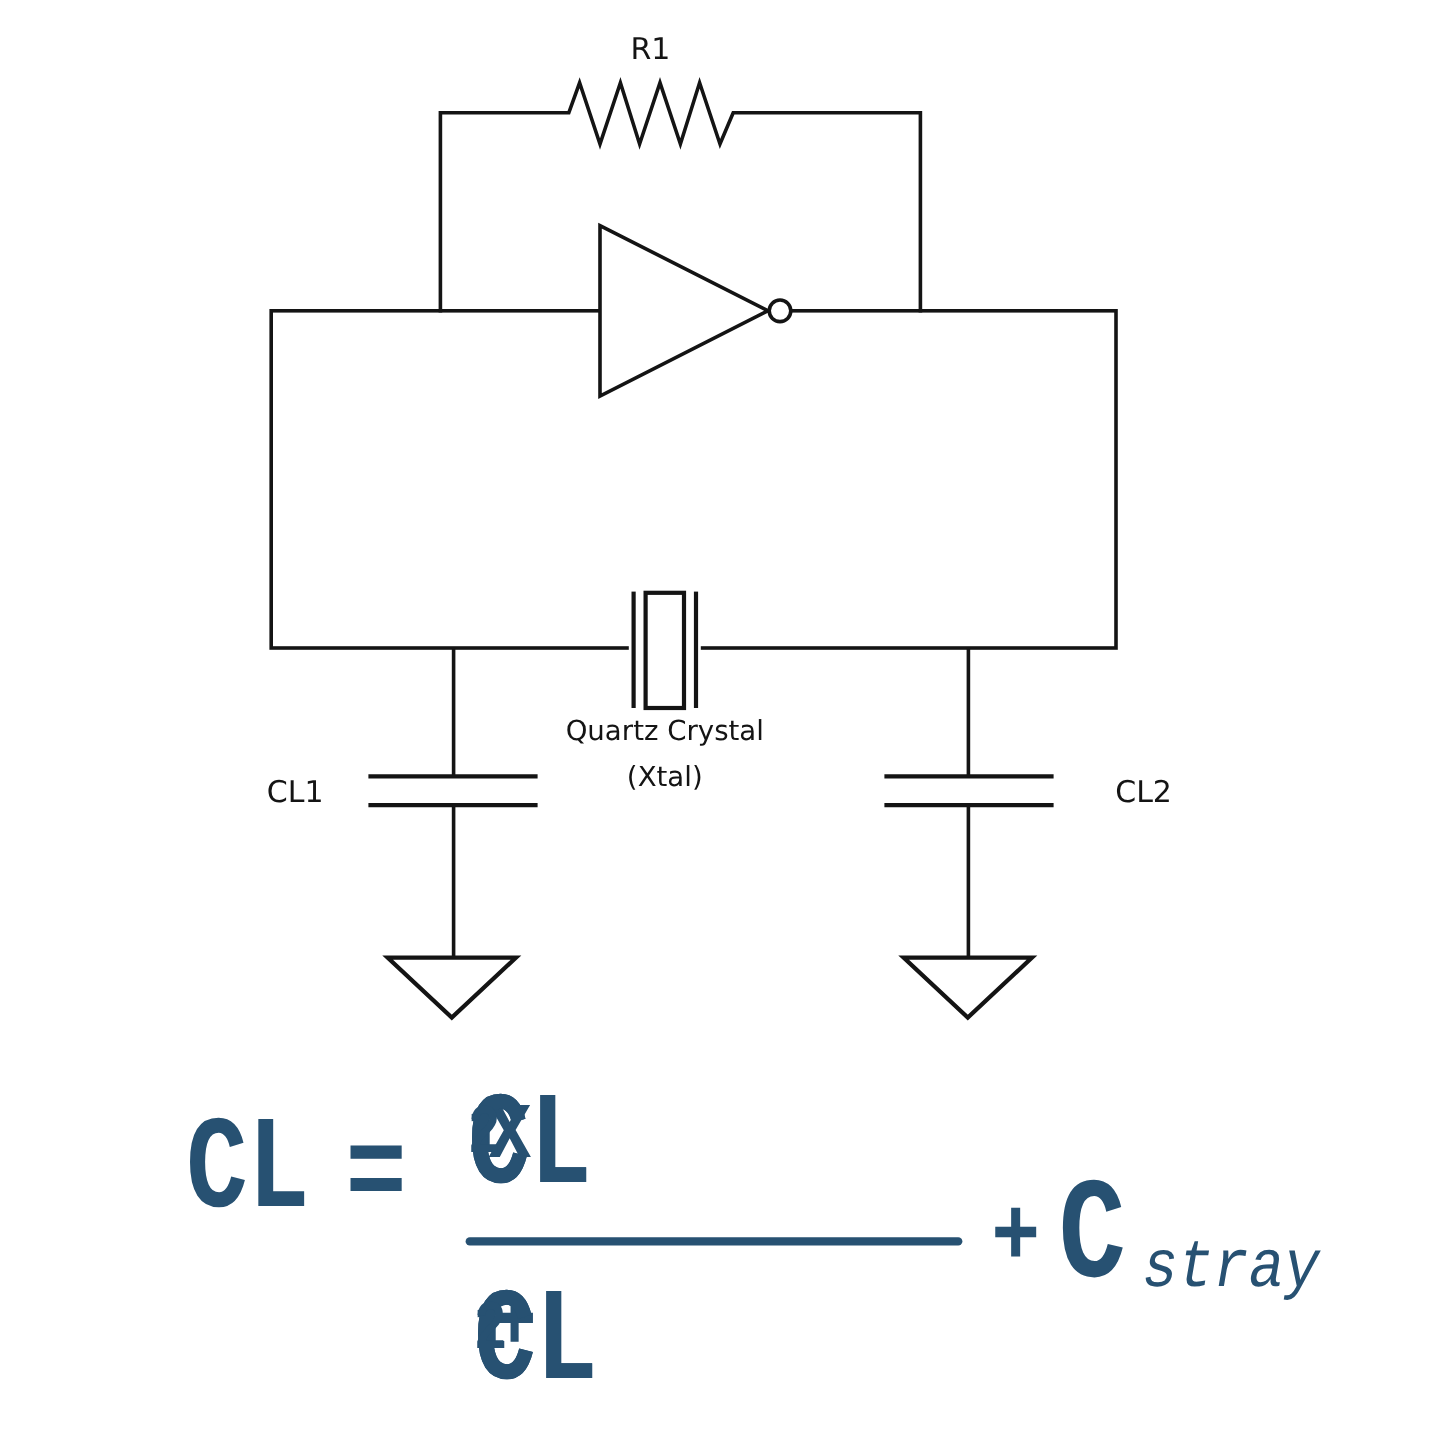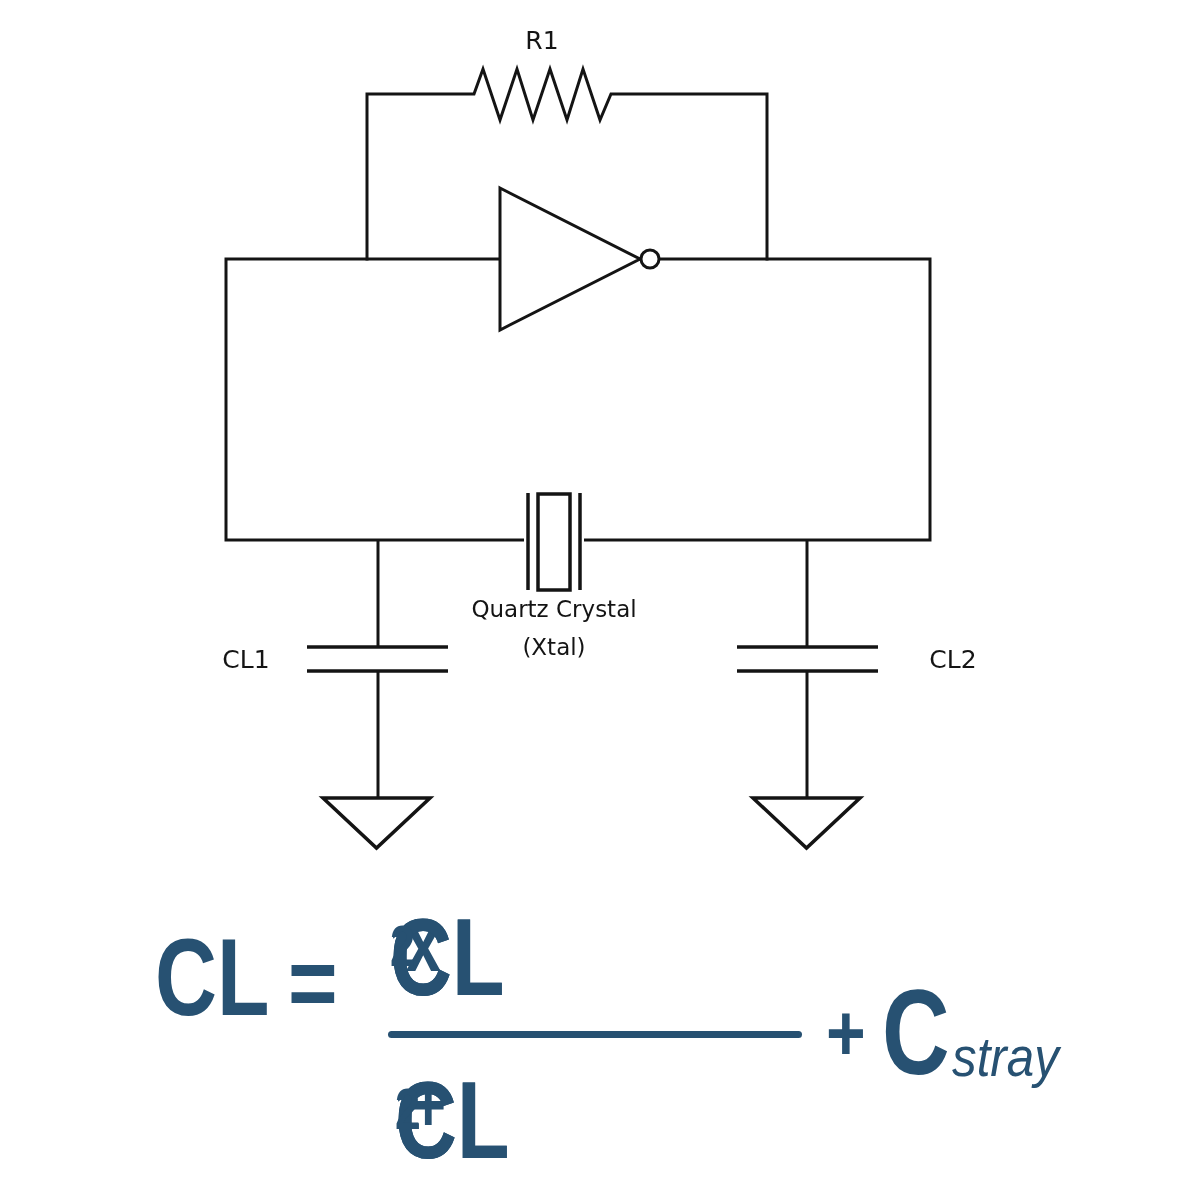--- a/index.html
+++ b/index.html
@@ -1,21 +1,21 @@
 <!DOCTYPE html>
 <html><head>
 <meta charset="utf-8">
 <style>
   html,body{margin:0;padding:0;background:#ffffff;}
   body{width:1200px;height:1200px;position:relative;overflow:hidden;
        font-family:"DejaVu Sans",sans-serif;}
   #circuit{position:absolute;left:0;top:0;}
   .lbl{font-family:"DejaVu Sans",sans-serif;fill:#141414;}
   #formula{position:absolute;left:0;top:0;width:1200px;height:1200px;
-           color:#275172;font-family:Liberation Sans, sans-serif;pointer-events:none;}
+           color:#275172;font-family:Liberation Mono, monospace;pointer-events:none;}
   #formula span{position:absolute;line-height:1;white-space:nowrap;display:block;}
   .big{font-size:110px;font-weight:700;transform:scaleX(0.78);transform-origin:left top;}
   .row{position:absolute;display:flex;align-items:baseline;line-height:1;
        font-size:110px;font-weight:700;transform:scaleX(0.78);transform-origin:left top;white-space:nowrap;}
   .row span{position:static;}
   .sub{font-size:58px;font-weight:700;transform:translateY(15px);}
   .op{font-size:82px;font-weight:700;margin:0 20px;}
   .fracbar{position:absolute;left:388px;top:1031px;width:414px;height:7px;
            background:#275172;border-radius:4px;}
   .eq{font-size:100px;font-weight:700;transform:scaleX(0.85);transform-origin:left top;}

